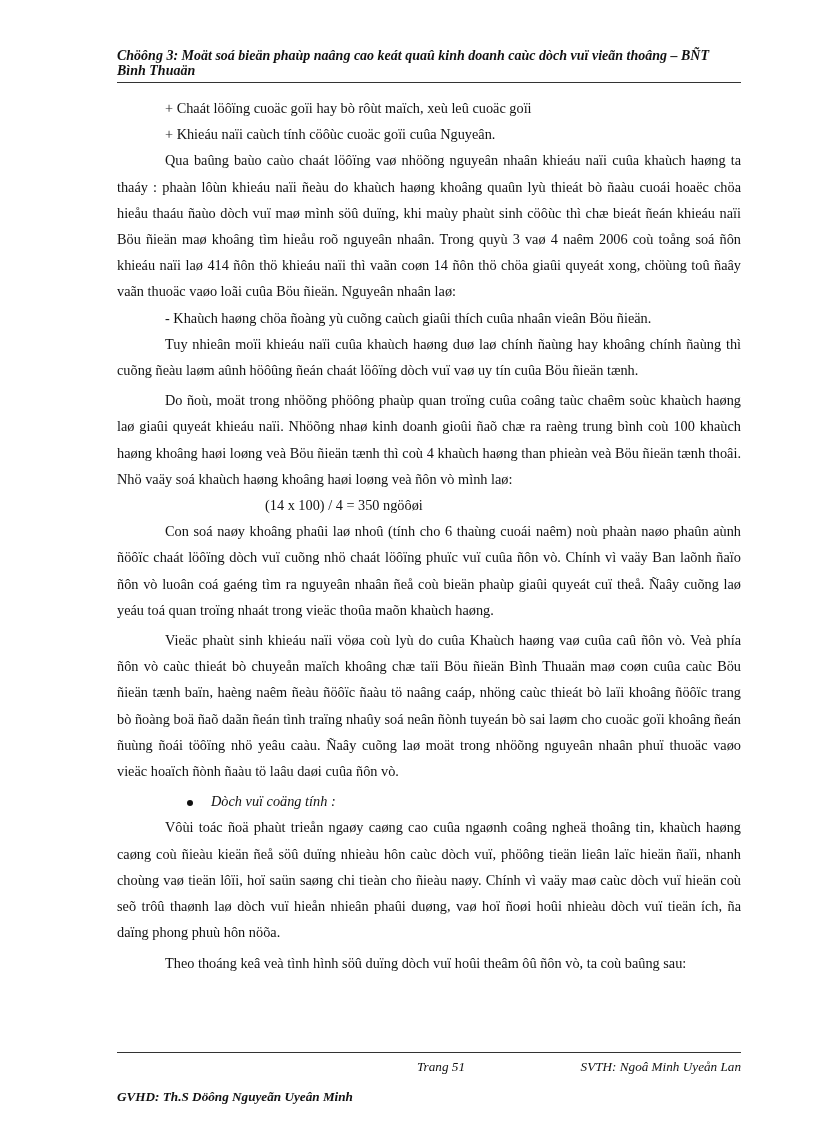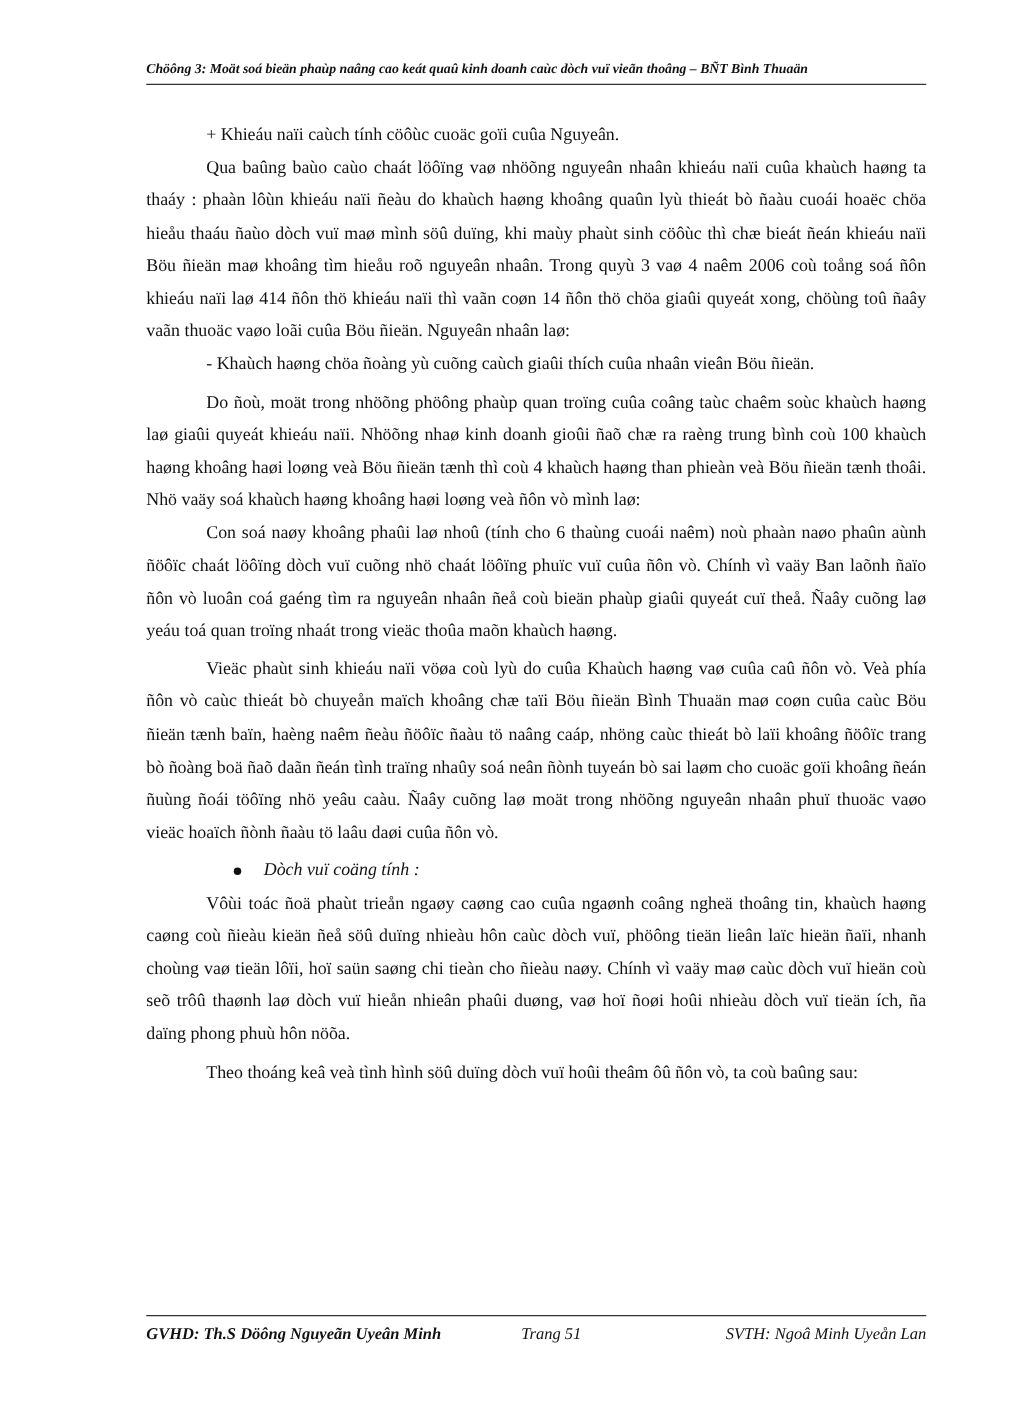--- a/index.html
+++ b/index.html
@@ -1,50 +1,53 @@
 <!DOCTYPE html>
 <html><head>
 <meta charset="utf-8">
 <style>
   html, body { margin:0; padding:0; background:#ffffff; }
   body { width:816px; height:1123px; position:relative; overflow:hidden;
          font-family:"Liberation Serif", "DejaVu Serif", serif; color:#111; }
   .header { position:absolute; left:117px; top:48px; width:624px;
-            font-style:italic; font-weight:bold; font-size:11px; line-height:15px;
+            font-style:italic; font-weight:bold; font-size:14px; line-height:15px;
             border-bottom:1px solid #333; padding-bottom:4px; }
   .body { position:absolute; left:117px; top:95px; width:624px;
           font-size:14.3px; line-height:26.2px; }
   .body p { margin:0; }
   .ind1 { text-indent:48px; }
   .ind2 { padding-left:48px; }
   .just { text-align:justify; text-align-last:left; }
   .formula { padding-left:148px; }
   .bullet { padding-left:70px; font-style:italic; margin-top:4px !important; }
   .bullet .dot { display:inline-block; width:6px; height:6px; border-radius:50%;
                  background:#111; margin-right:18px; vertical-align:middle; font-style:normal; }
   .footer { position:absolute; left:117px; top:1052px; width:624px;
             border-top:1px solid #333; padding-top:6px;
             font-style:italic; font-size:13.2px; display:flex; }
-  .footer .left { font-weight:bold; width:300px; }
+  .footer .left { font-weight:bold; width:300px;margin-top:30px; }
   .footer .mid { width:140px; }
   .footer .right { flex:1; text-align:right; }
   .gap { margin-top:4px !important; }
 </style>
 </head>
 <body>
 
 <div class="header">
   <span>Chöông 3: Moät soá bieän phaùp naâng cao  keát quaû kinh doanh  caùc dòch vuï vieãn thoâng – BÑT Bình Thuaän</span>
 </div>
 
 <div class="body">
+  <p class="ind2">+ Chaát löôïng  cuoäc goïi  hay bò rôùt maïch,  xeù leû cuoäc goïi</p>
   <p class="ind2">+ Khieáu  naïi  caùch tính  cöôùc cuoäc goïi  cuûa Nguyeân.</p>
   <p class="ind1 just">Qua baûng baùo caùo chaát löôïng  vaø nhöõng nguyeân  nhaân khieáu naïi  cuûa khaùch  haøng ta thaáy : phaàn lôùn khieáu  naïi  ñeàu do khaùch haøng khoâng quaûn lyù thieát  bò ñaàu cuoái hoaëc chöa hieåu  thaáu ñaùo dòch vuï maø mình  söû duïng, khi maùy phaùt sinh  cöôùc thì chæ bieát ñeán khieáu naïi Böu ñieän  maø khoâng tìm  hieåu roõ nguyeân nhaân.  Trong  quyù 3 vaø 4 naêm 2006 coù toång soá ñôn khieáu  naïi  laø 414 ñôn thö khieáu naïi  thì vaãn coøn 14  ñôn thö chöa giaûi  quyeát xong, chöùng toû ñaây vaãn thuoäc vaøo loãi cuûa Böu ñieän.  Nguyeân  nhaân laø:</p>
   <p class="ind2">- Khaùch haøng  chöa ñoàng yù cuõng caùch giaûi  thích  cuûa nhaân vieân  Böu ñieän.</p>
+  <p class="ind1 just">Tuy nhieân  moïi  khieáu  naïi  cuûa khaùch haøng  duø laø chính  ñaùng  hay khoâng chính  ñaùng  thì  cuõng ñeàu laøm  aûnh höôûng ñeán  chaát löôïng  dòch vuï  vaø uy tín  cuûa Böu ñieän  tænh.</p>
   <p class="ind1 just gap">Do ñoù, moät trong nhöõng phöông phaùp quan troïng  cuûa coâng taùc chaêm soùc khaùch  haøng laø giaûi  quyeát khieáu  naïi.  Nhöõng nhaø kinh  doanh gioûi  ñaõ chæ ra raèng trung  bình  coù 100 khaùch haøng khoâng haøi loøng veà Böu ñieän  tænh thì  coù 4 khaùch haøng  than phieàn  veà Böu ñieän  tænh thoâi.  Nhö vaäy soá khaùch  haøng khoâng haøi loøng veà ñôn vò mình  laø:</p>
+  <p class="formula">(14 x 100) / 4 = 350 ngöôøi</p>
   <p class="ind1 just">Con soá naøy  khoâng phaûi laø nhoû  (tính  cho 6 thaùng  cuoái naêm)  noù phaàn naøo phaûn  aùnh ñöôïc chaát löôïng  dòch vuï  cuõng nhö chaát löôïng  phuïc  vuï  cuûa ñôn vò. Chính vì vaäy Ban laõnh ñaïo ñôn vò luoân  coá gaéng tìm ra nguyeân  nhaân ñeå coù bieän  phaùp giaûi  quyeát  cuï  theå. Ñaây cuõng laø yeáu toá quan troïng  nhaát trong vieäc  thoûa maõn khaùch  haøng.</p>
   <p class="ind1 just gap">Vieäc  phaùt sinh  khieáu  naïi  vöøa coù lyù  do cuûa Khaùch  haøng vaø cuûa caû ñôn vò. Veà phía ñôn vò caùc thieát  bò chuyeån  maïch  khoâng chæ taïi  Böu ñieän  Bình  Thuaän maø coøn cuûa caùc Böu ñieän  tænh baïn,  haèng naêm ñeàu ñöôïc ñaàu tö naâng  caáp, nhöng caùc thieát  bò laïi  khoâng ñöôïc trang bò ñoàng boä ñaõ daãn ñeán tình  traïng nhaûy  soá neân ñònh tuyeán  bò sai laøm  cho cuoäc goïi  khoâng ñeán ñuùng  ñoái töôïng  nhö yeâu caàu. Ñaây cuõng laø moät trong nhöõng nguyeân  nhaân phuï  thuoäc vaøo vieäc  hoaïch  ñònh ñaàu tö laâu daøi cuûa ñôn vò.</p>
   <p class="bullet">
     <span class="dot"></span><span>Dòch vuï coäng tính :</span>
   </p>
   <p class="ind1 just">Vôùi  toác ñoä phaùt trieån  ngaøy  caøng cao cuûa ngaønh  coâng ngheä thoâng  tin, khaùch  haøng caøng coù ñieàu  kieän ñeå söû duïng  nhieàu  hôn caùc dòch vuï,  phöông tieän lieân  laïc  hieän  ñaïi,  nhanh  choùng  vaø tieän  lôïi,  hoï saün  saøng chi tieàn  cho ñieàu  naøy. Chính  vì  vaäy maø caùc dòch vuï  hieän  coù seõ trôû thaønh laø dòch vuï  hieån  nhieân  phaûi duøng, vaø hoï ñoøi hoûi  nhieàu  dòch vuï tieän  ích, ña daïng phong phuù hôn nöõa.</p>
   <p class="ind1 just gap">Theo  thoáng  keâ veà tình  hình  söû duïng  dòch vuï  hoûi theâm  ôû ñôn vò,  ta coù baûng  sau:</p>
 </div>
 
 <div class="footer">

